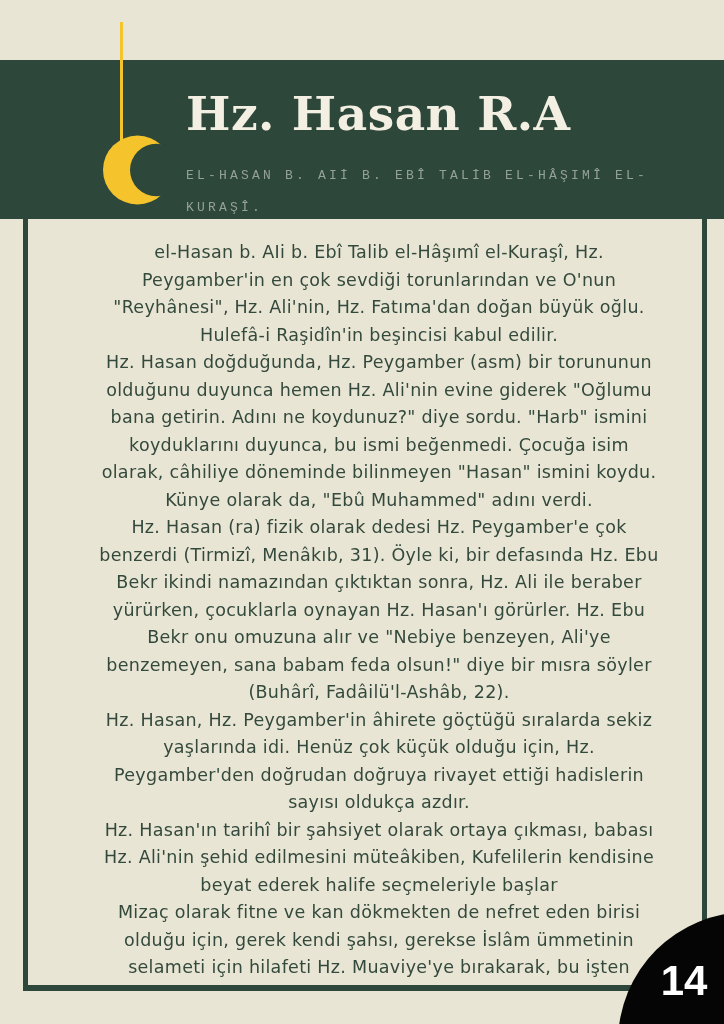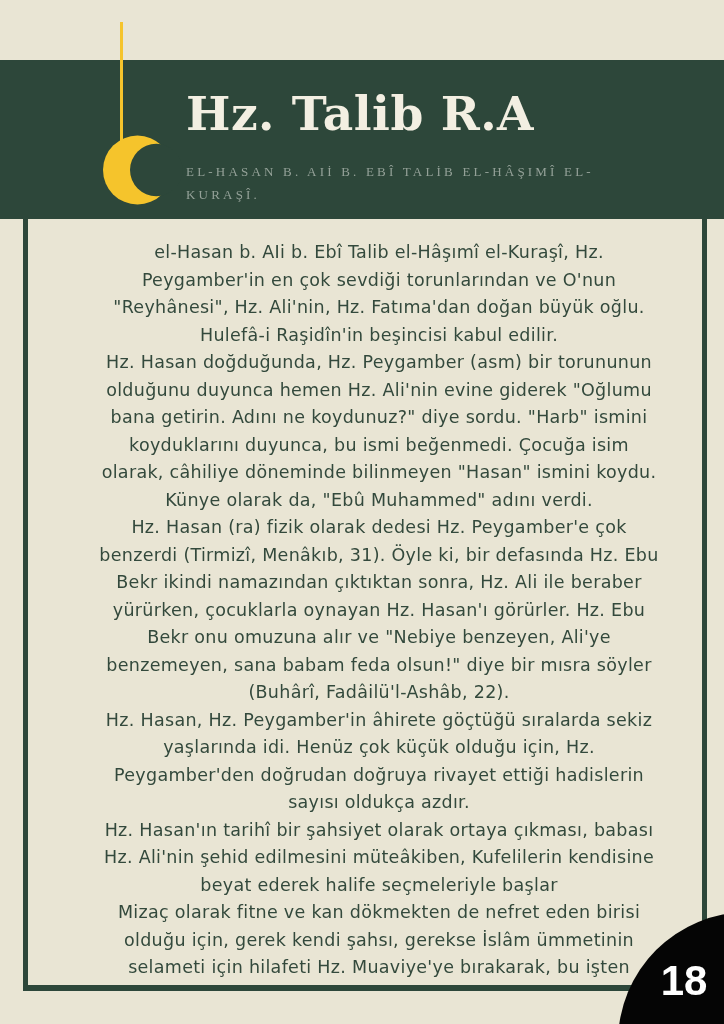--- a/index.html
+++ b/index.html
@@ -32,23 +32,23 @@
     font-size:47px;
     line-height:1.1;
     color:#f3efe2;
     letter-spacing:0.5px;
     white-space:nowrap;
   }
   .page-subtitle{
     position:absolute;
     left:186px;top:160px;
     width:480px;
-    font-family:Liberation Serif, serif;
+    font-family:Liberation Mono, monospace;
     font-size:13px;
-    line-height:23px;
+    line-height:32px;
     letter-spacing:3.2px;
     color:var(--muted);
     white-space:pre-line;
   }
   .hang-line{
     position:absolute;
     left:120px;top:22px;
     width:3px;height:119px;
     background:var(--yellow);
   }
@@ -99,21 +99,21 @@
 <body>
 
 <div class="header-band"></div>
 
 <div class="hang-line"></div>
 <svg class="moon" viewBox="100 133 85 74" aria-hidden="true">
   <circle cx="137.5" cy="170" r="34.5" fill="#f5c42c"></circle>
   <circle cx="156.3" cy="170" r="26.3" fill="#2d473a"></circle>
 </svg>
 
-<div class="page-title">Hz. Talib R.A</div>
+<div class="page-title">Hz. Hasan R.A</div>
 <div class="page-subtitle">EL-HASAN B. AIİ B. EBÎ TALİB EL-HÂŞIMÎ EL-
 KURAŞÎ.</div>
 
 <div class="content-frame">
   <div class="body-text">el-Hasan b. AIi b. Ebî Talib el-Hâşımî el-Kuraşî, Hz.
 Peygamber'in en çok sevdiği torunlarından ve O'nun
 "Reyhânesi", Hz. Ali'nin, Hz. Fatıma'dan doğan büyük oğlu.
 Hulefâ-i Raşidîn'in beşincisi kabul edilir.
 Hz. Hasan doğduğunda, Hz. Peygamber (asm) bir torununun
 olduğunu duyunca hemen Hz. Ali'nin evine giderek "Oğlumu
@@ -135,13 +135,13 @@
 Hz. Hasan'ın tarihî bir şahsiyet olarak ortaya çıkması, babası
 Hz. Ali'nin şehid edilmesini müteâkiben, Kufelilerin kendisine
 beyat ederek halife seçmeleriyle başlar
 Mizaç olarak fitne ve kan dökmekten de nefret eden birisi
 olduğu için, gerek kendi şahsı, gerekse İslâm ümmetinin
 selameti için hilafeti Hz. Muaviye'ye bırakarak, bu işten
 feragat etmekten başka bir çare bulamadı.</div>
 </div>
 
 <div class="page-number-circle"></div>
-<div class="page-number">18</div>
+<div class="page-number">14</div>
 
 </body></html>

